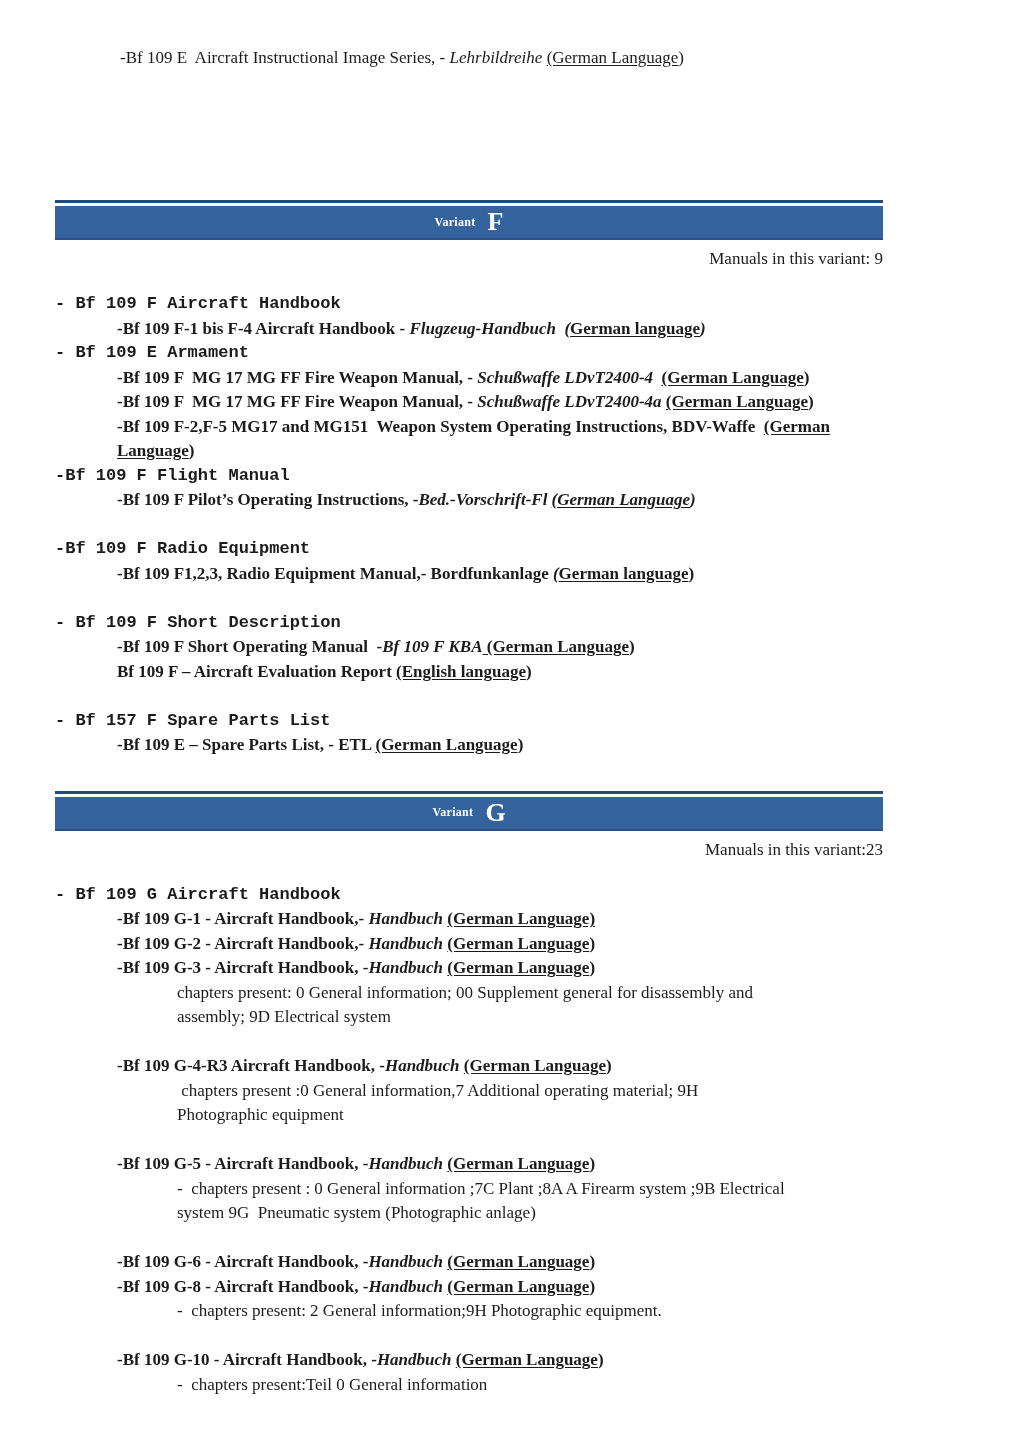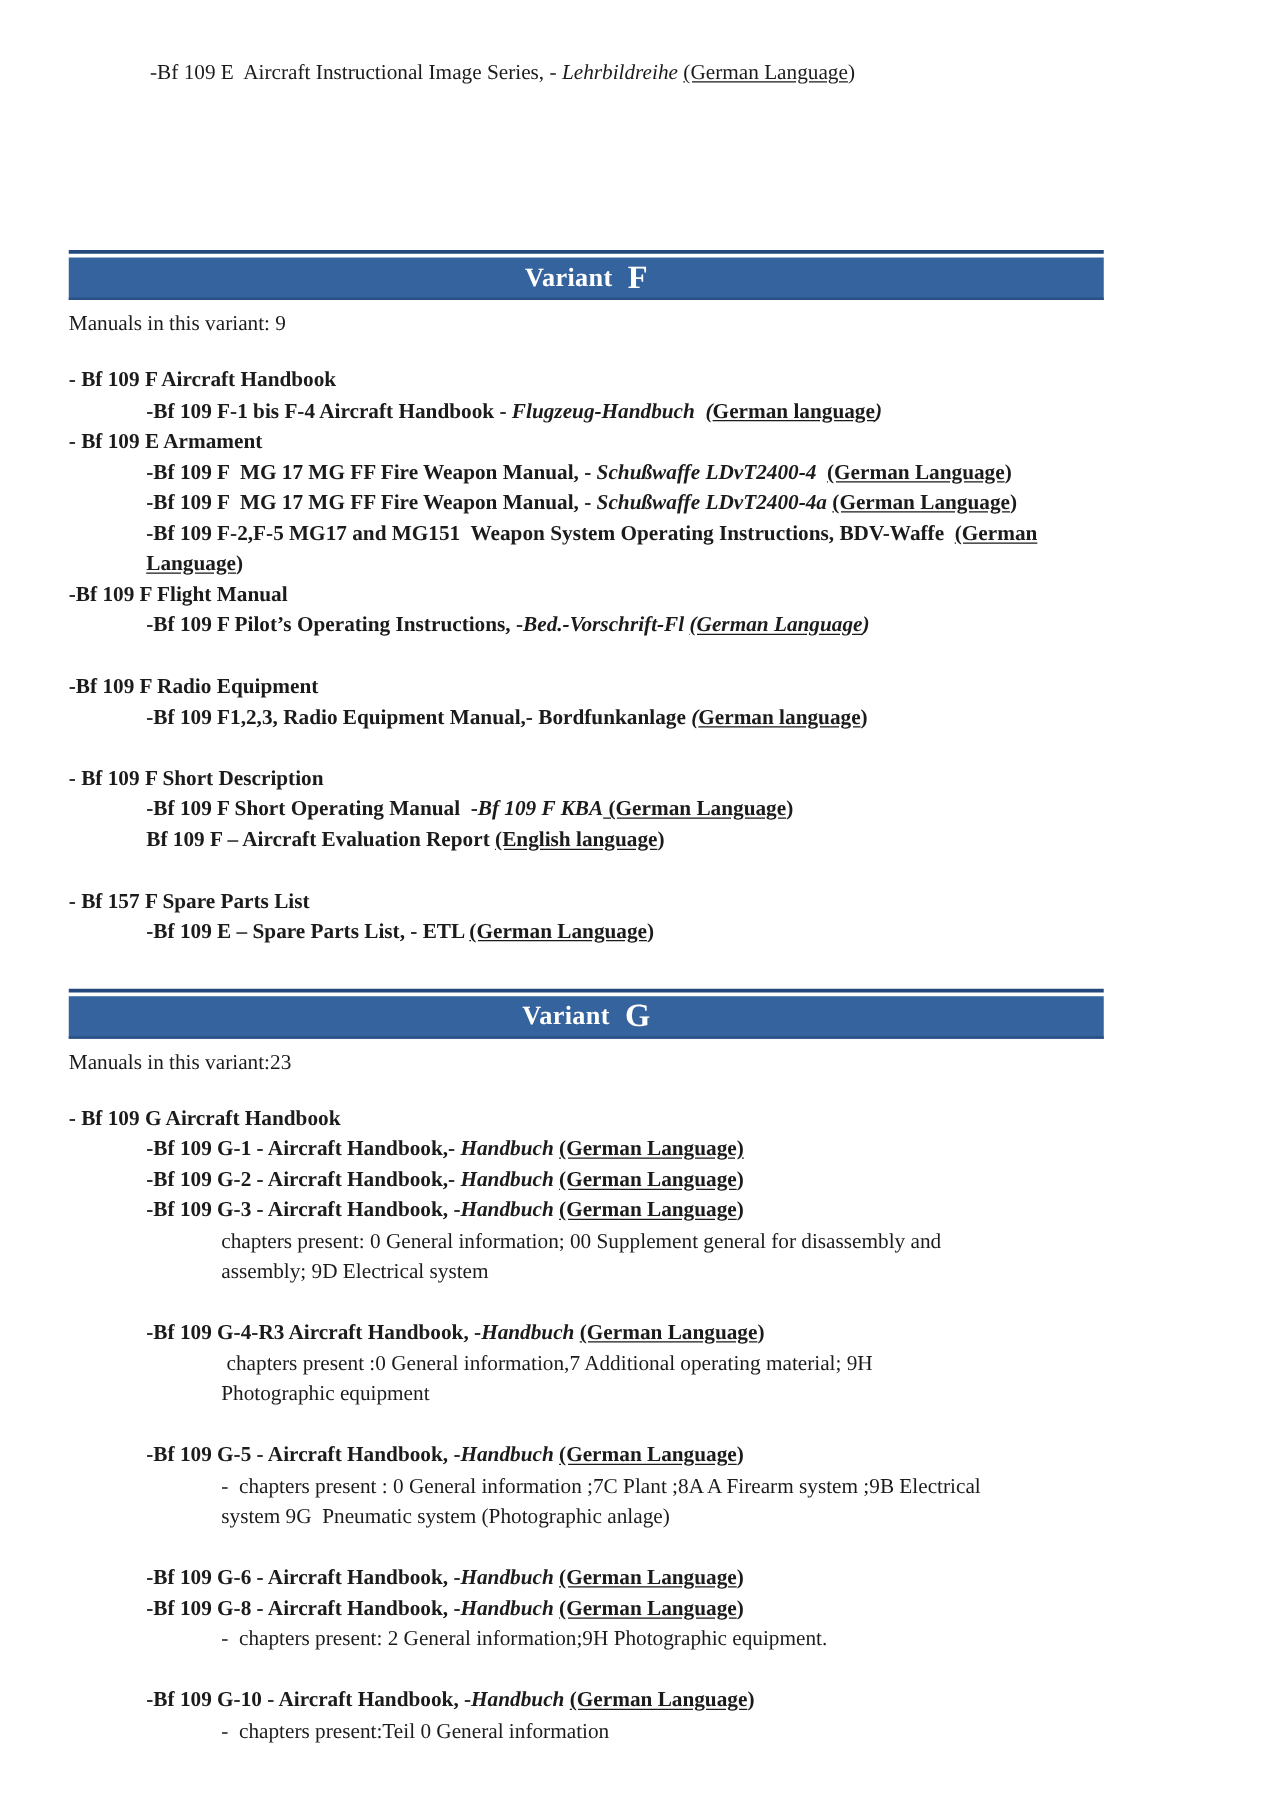--- a/index.html
+++ b/index.html
@@ -13,25 +13,25 @@
   .header-line{padding-left:65px;line-height:24px;white-space:pre-wrap;}
   .it{font-style:italic;}
   .ul{text-decoration:underline;text-underline-offset:2px;}
   .banner-rule{height:3px;margin-bottom:3px;}
   .section-f .banner-rule{margin-top:130px;}
   .section-g .banner-rule{margin-top:33px;}
   .banner{
     height:32px;display:flex;align-items:center;justify-content:center;
     color:#ffffff;font-weight:bold;
   }
-  .banner .label{font-size:21px;letter-spacing:.3px;}
+  .banner .label{font-size:12px;letter-spacing:.3px;}
   .banner .letter{font-size:26px;margin-left:12px;}
-  .count{margin-top:7px;line-height:24px;}
+  .count{text-align:right;margin-top:7px;line-height:24px;}
   .blocks{margin-top:21px;line-height:24.5px;}
-  .blk-title{font-weight:bold;white-space:pre-wrap;}
+  .blk-title{font-weight:bold;white-space:pre-wrap;font-family:Liberation Mono, monospace;}
   .blk-item{padding-left:62px;white-space:pre-wrap;font-weight:bold;}
   .blk-chapter{padding-left:122px;white-space:pre-wrap;}
   .blk-spacer{height:24.5px;}
 </style>
 </head>
 <body>
 
 <div class="page">
   <div class="header-line" id="header-line"><span>-Bf 109 E  Aircraft Instructional Image Series, - </span><span class="it">Lehrbildreihe</span><span> </span><span class="ul">(German Language</span><span>)</span></div>
   <div id="sections">

